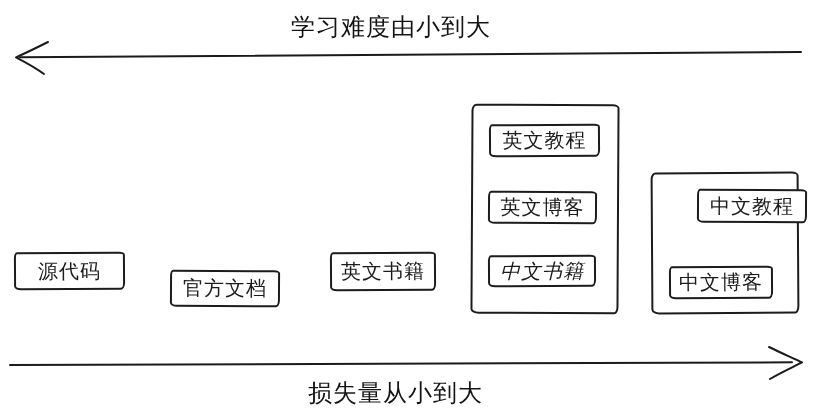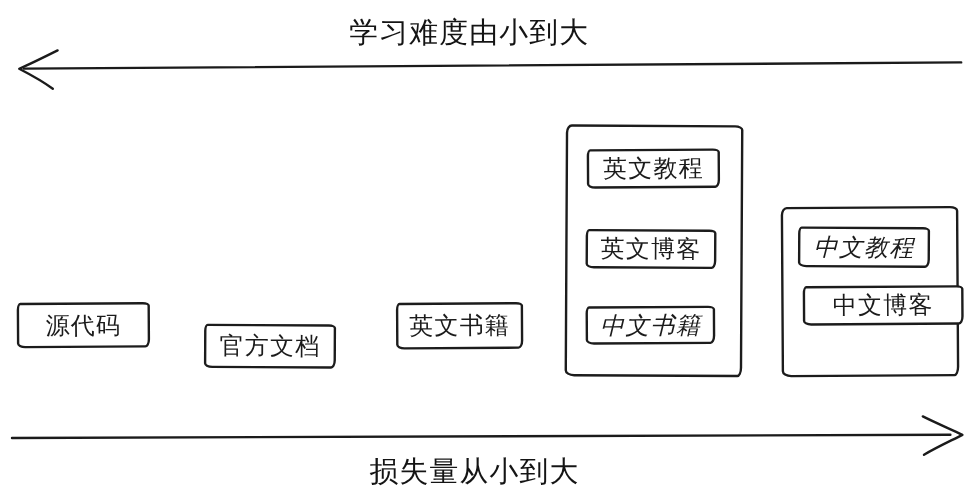--- a/index.html
+++ b/index.html
@@ -91,21 +91,21 @@
   <div class="sketch-box r-pos" style="left:488px; top:191px; width:109px; height:33px;">
     <span>英文博客</span>
   </div>
 
   <div class="sketch-box r-neg" style="left:488px; top:255px; width:108px; height:32px;font-style:italic;">
     <span>中文书籍</span>
   </div>
 
   <div class="group-box r-neg" style="left:651px; top:172px; width:148px; height:142px;"></div>
 
-  <div class="sketch-box r-pos" style="left:665px; top:189px; width:110px; height:34px;font-style:italic;">
+  <div class="sketch-box r-pos" style="left:697px; top:189px; width:110px; height:34px;">
     <span>中文教程</span>
   </div>
 
-  <div class="sketch-box r-neg" style="left:669px; top:238px; width:134px; height:33px;justify-content:center;">
+  <div class="sketch-box r-neg" style="left:669px; top:266px; width:104px; height:33px;justify-content:center;">
     <span>中文博客</span>
   </div>
 
 </div>
 
 </body></html>

